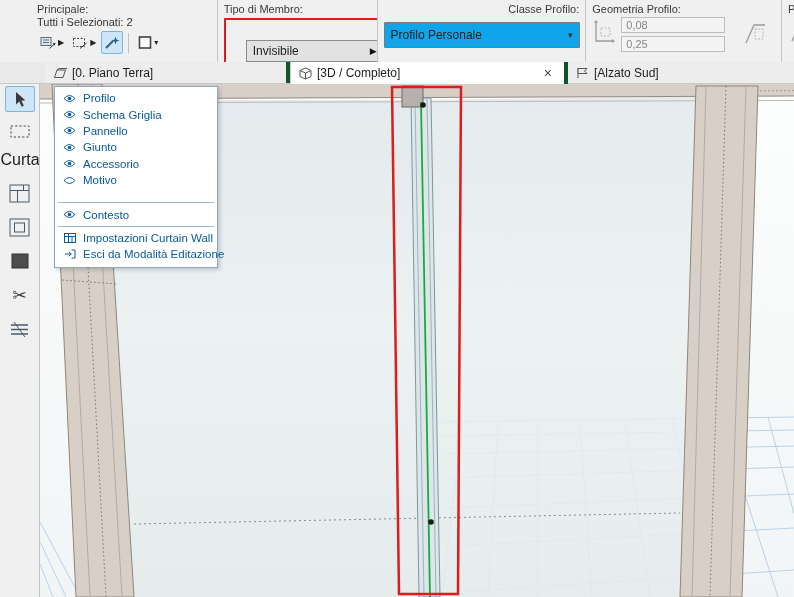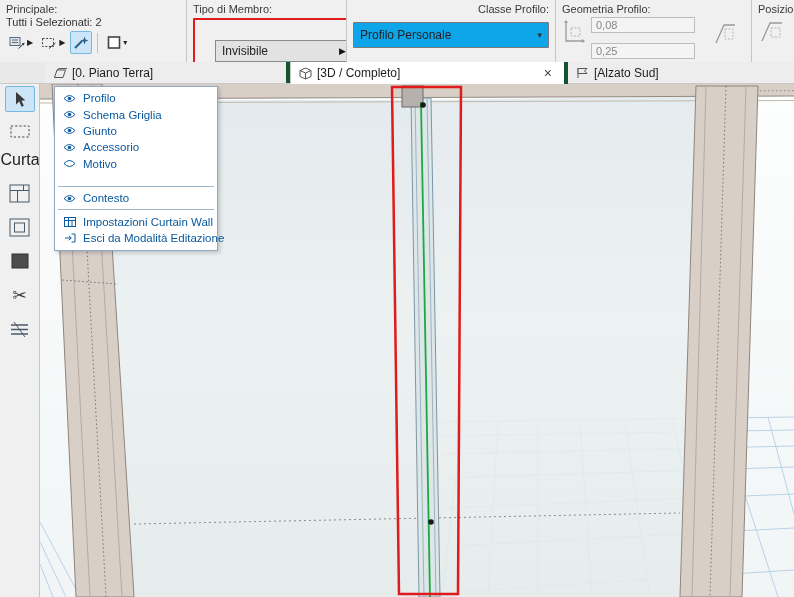--- a/index.html
+++ b/index.html
@@ -4,42 +4,42 @@
 <style>
   * { box-sizing: border-box; margin: 0; padding: 0; }
   html,body { width: 794px; height: 597px; overflow: hidden; }
   body { font-family: "Liberation Sans", sans-serif; background: #f0f0f0; color: #222; }
   .app { width: 794px; height: 597px; display: flex; flex-direction: column; }
 
   
   .toolbar { height: 62px; display: flex; background: #f0f0f0; flex: none; }
   .tb-section { border-right: 1px solid #c5c5c5; padding: 3px 6px; position: relative; overflow: hidden; }
   .tb-label { font-size: 11px; color: #3a3a3a; white-space: nowrap; }
-  .sec-principale { width: 187px; }
+  .sec-principale { width: 187px; margin-left: 31px; }
   .sec-tipo { width: 160px; }
   .sec-classe { width: 209px; text-align: right; }
   .sec-geometria { width: 196px; }
   .sec-posizione { flex: 1; border-right: none; }
 
   .selection-status { font-size: 11px; color: #333; margin-top: 1px; white-space: nowrap; }
   .tool-row { display: flex; align-items: center; margin-top: 3px; gap: 2px; }
   .tool-btn { height: 23px; display: flex; align-items: center; padding: 0 2px; border: 1px solid transparent; border-radius: 2px; background: transparent; cursor: default; }
   .tool-btn.active { background: var(--selection_blue, #cde6f7); border-color: #79b7e3; }
   .split-caret { font-size: 8px; color: #222; margin-left: 1px; }
   .tb-vsep { width: 1px; height: 20px; background: #c0c0c0; margin: 0 3px; }
 
   .red-frame { display: inline-block; border: 2px solid var(--accent_red, #e01b1b); padding: 20px; margin-top: 3px; border-radius: 1px; }
   .dropdown-gray { width: 138px; height: 22px; background: #e3e2e2; border: 1px solid #8a8a8a; display: flex; align-items: center; padding: 0 6px; font-size: 12px; }
   .dropdown-gray .dd-arrow { margin-left: auto; font-size: 9px; color: #111; }
 
   .combo { width: 196px; height: 22px; background: #0ea5e9; border: 1px solid #7a7a7a; display: flex; align-items: center; padding: 12px 6px; font-size: 12px; margin-top: 7px; border-radius: 1px; }
   .combo .dd-chevron { margin-left: auto; font-size: 9px; color: #333; }
 
   .geo-row { display: flex; align-items: flex-start; margin-top: 2px; gap: 4px; }
-  .geo-fields { display: flex; flex-direction: column; gap: 10px; }
+  .geo-fields { display: flex; flex-direction: column; gap: 3px; }
   .geo-fields input { width: 104px; height: 16px; font-size: 11px; color: #888; background: #f4f4f4; border: 1px solid #bdbdbd; padding: 0 4px; font-family: "Liberation Sans", sans-serif; }
   .geo-icon { margin-top: 2px; }
 
   
   .tabbar { height: 22px; display: flex; background: #e9e9e9; border-bottom: 1px solid #c8c8c8; flex: none; }
   .tab-spacer { width: 45px; }
   .tab { display: flex; align-items: center; gap: 5px; padding: 0 8px; font-size: 12px; border-right: 4px solid #14532d; white-space: nowrap; color: #1d1d1d; }
   .tab.inactive { background: #ededed; }
   .tab.active { background: #ffffff; border-left: 1px solid #c8c8c8; margin-bottom: -1px; width: 278px; }
   .tab-1 { width: 245px; }
@@ -326,20 +326,29 @@
             </span>
           <span>Schema Griglia</span>
         </div>
         <div class="menu-item">
           <span class="mi-icon">
               <svg width="13" height="9" viewBox="0 0 13 9">
                 <path d="M1 4.5 Q6.5 -1.5 12 4.5 Q6.5 10.5 1 4.5 Z" fill="none" stroke="#0a5aa0"></path>
                 <circle cx="6.5" cy="4.5" r="1.7" fill="#0a5aa0"></circle>
               </svg>
             </span>
+          <span>Pannello</span>
+        </div>
+        <div class="menu-item">
+          <span class="mi-icon">
+              <svg width="13" height="9" viewBox="0 0 13 9">
+                <path d="M1 4.5 Q6.5 -1.5 12 4.5 Q6.5 10.5 1 4.5 Z" fill="none" stroke="#0a5aa0"></path>
+                <circle cx="6.5" cy="4.5" r="1.7" fill="#0a5aa0"></circle>
+              </svg>
+            </span>
           <span>Giunto</span>
         </div>
         <div class="menu-item">
           <span class="mi-icon">
               <svg width="13" height="9" viewBox="0 0 13 9">
                 <path d="M1 4.5 Q6.5 -1.5 12 4.5 Q6.5 10.5 1 4.5 Z" fill="none" stroke="#0a5aa0"></path>
                 <circle cx="6.5" cy="4.5" r="1.7" fill="#0a5aa0"></circle>
               </svg>
             </span>
           <span>Accessorio</span>

